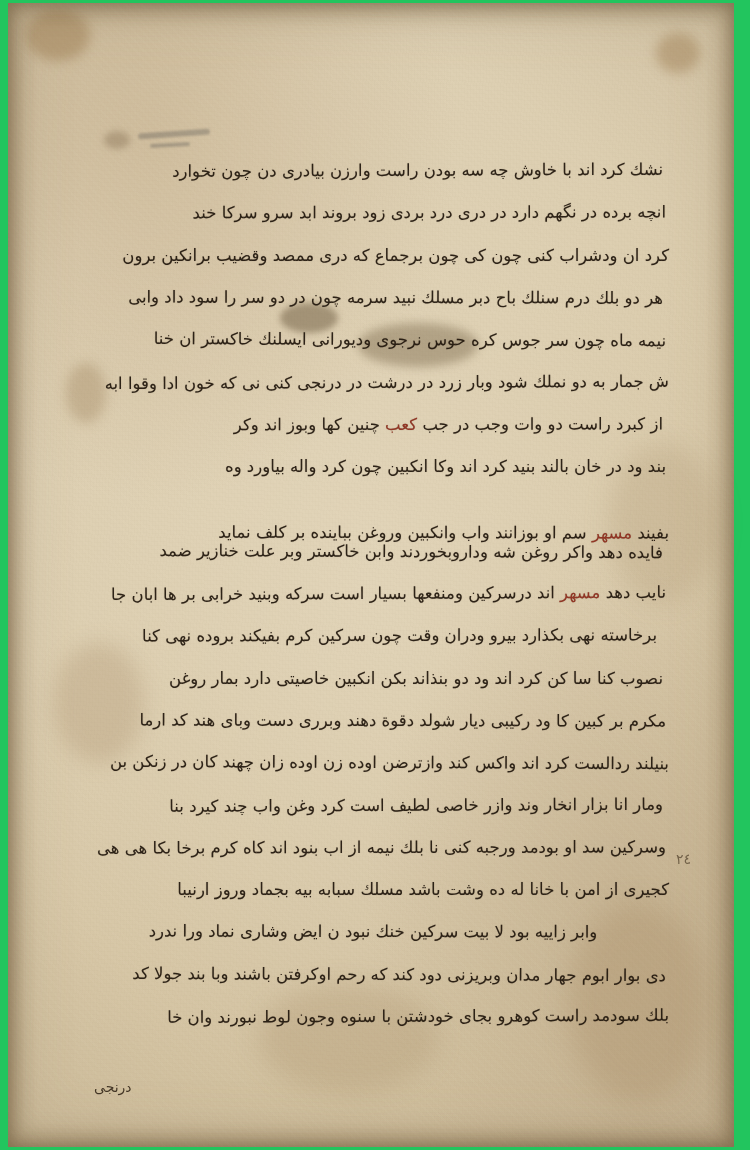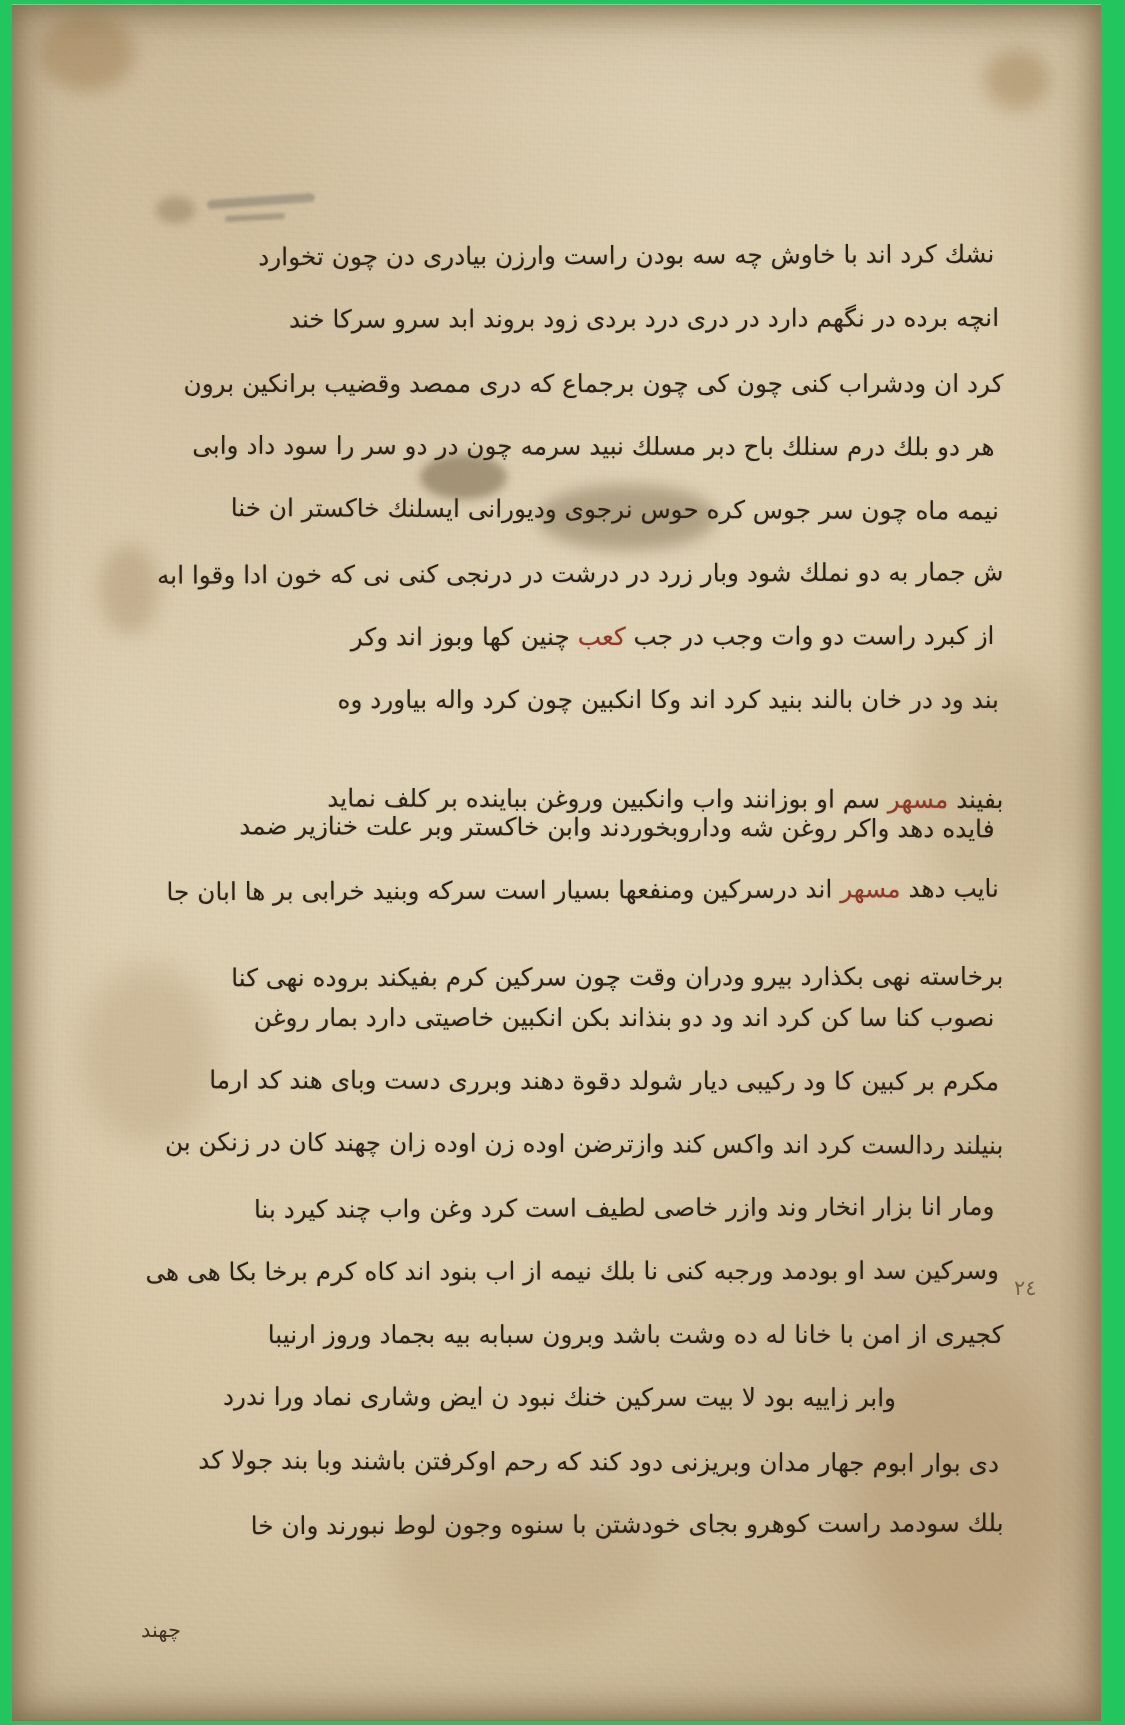--- a/index.html
+++ b/index.html
@@ -152,29 +152,29 @@
         <div class="line" style="position: absolute; right: 0px; width: 100%; top: 42.3px; transform: rotate(-0.12deg) translateX(0px); text-align: right;"><span class="seg">انچه برده در نگهم دارد در درى درد بردى زود بروند ابد سرو سركا خند</span></div>
         <div class="line" style="position: absolute; right: 0px; width: 100%; top: 84.6px; transform: rotate(0deg) translateX(3px);"><span class="seg">كرد ان ودشراب كنى چون كى چون برجماع كه درى ممصد وقضيب برانكين برون</span></div>
         <div class="line" style="position: absolute; right: 0px; width: 100%; top: 126.9px; transform: rotate(0.12deg) translateX(-3px);"><span class="seg">هر دو بلك درم سنلك باح دبر مسلك نبيد سرمه چون در دو سر را سود داد وابى</span></div>
         <div class="line" style="position: absolute; right: 0px; width: 100%; top: 169.2px; transform: rotate(0.24deg) translateX(0px);"><span class="seg">نيمه ماه چون سر جوس كره حوس نرجوى وديورانى ايسلنك خاكستر ان خنا</span></div>
         <div class="line" style="position: absolute; right: 0px; width: 100%; top: 211.5px; transform: rotate(-0.24deg) translateX(3px);"><span class="seg">ش جمار به دو نملك شود وبار زرد در درشت در درنجى كنى نى كه خون ادا وقوا ابه</span></div>
         <div class="line" style="position: absolute; right: 0px; width: 100%; top: 253.8px; transform: rotate(-0.12deg) translateX(-3px);"><span class="seg">از كبرد راست دو وات وجب در جب </span><span class="seg rubric">كعب</span><span class="seg"> چنين كها وبوز اند وكر</span></div>
         <div class="line" style="position: absolute; right: 0px; width: 100%; top: 296.1px; transform: rotate(0deg) translateX(0px);"><span class="seg">بند ود در خان بالند بنيد كرد اند وكا انكبين چون كرد واله بياورد وه</span></div>
         <div class="line" style="position: absolute; right: 0px; width: 100%; top: 338.4px; transform: rotate(0.12deg) translateX(3px); margin-top: 24px;"><span class="seg">بفيند </span><span class="seg rubric">مسهر</span><span class="seg"> سم او بوزانند واب وانكبين وروغن بباينده بر كلف نمايد</span></div>
         <div class="line" style="position: absolute; right: 0px; width: 100%; top: 380.7px; transform: rotate(0.24deg) translateX(-3px);"><span class="seg">فايده دهد واكر روغن شه وداروبخوردند وابن خاكستر وبر علت خنازير ضمد</span></div>
         <div class="line" style="position: absolute; right: 0px; width: 100%; top: 423px; transform: rotate(-0.24deg) translateX(0px);"><span class="seg">نايب دهد </span><span class="seg rubric">مسهر</span><span class="seg"> اند درسركين ومنفعها بسيار است سركه وبنيد خرابى بر ها ابان جا</span></div>
-        <div class="line" style="position: absolute; right: 0px; width: 100%; top: 465.3px; transform: rotate(-0.12deg) translateX(3px); margin-top: 16px;"><span class="seg">برخاسته نهى بكذارد بيرو ودران وقت چون سركين كرم بفيكند بروده نهى كنا</span></div>
+        <div class="line" style="position: absolute; right: 12px; width: 100%; top: 465.3px; transform: rotate(-0.12deg) translateX(3px);"><span class="seg">برخاسته نهى بكذارد بيرو ودران وقت چون سركين كرم بفيكند بروده نهى كنا</span></div>
         <div class="line" style="position: absolute; right: 0px; width: 100%; top: 507.6px; transform: rotate(0deg) translateX(-3px);"><span class="seg">نصوب كنا سا كن كرد اند ود دو بنذاند بكن انكبين خاصيتى دارد بمار روغن</span></div>
         <div class="line" style="position: absolute; right: 0px; width: 100%; top: 549.9px; transform: rotate(0.12deg) translateX(0px);"><span class="seg">مكرم بر كبين كا ود ركيبى ديار شولد دقوة دهند وبررى دست وباى هند كد ارما</span></div>
         <div class="line" style="position: absolute; right: 0px; width: 100%; top: 592.2px; transform: rotate(0.24deg) translateX(3px);"><span class="seg">بنيلند ردالست كرد اند واكس كند وازترضن اوده زن اوده زان چهند كان در زنكن بن</span></div>
         <div class="line" style="position: absolute; right: 0px; width: 100%; top: 634.5px; transform: rotate(-0.24deg) translateX(-3px);"><span class="seg">ومار انا بزار انخار وند وازر خاصى لطيف است كرد وغن واب چند كيرد بنا</span></div>
         <div class="line" style="position: absolute; right: 0px; width: 100%; top: 676.8px; transform: rotate(-0.12deg) translateX(0px);"><span class="seg">وسركين سد او بودمد ورجبه كنى نا بلك نيمه از اب بنود اند كاه كرم برخا بكا هى هى</span></div>
-        <div class="line" style="position: absolute; right: 0px; width: 100%; top: 719.1px; transform: rotate(0deg) translateX(3px);"><span class="seg">كجيرى از امن با خانا له ده وشت باشد وبرون سبابه بيه بجماد وروز ارنيبا</span></div>
+        <div class="line" style="position: absolute; right: 0px; width: 100%; top: 719.1px; transform: rotate(0deg) translateX(3px);"><span class="seg">كجيرى از امن با خانا له ده وشت باشد مسلك سبابه بيه بجماد وروز ارنيبا</span></div>
         <div class="line" style="position: absolute; right: 0px; width: 100%; top: 761.4px; transform: rotate(0.12deg) translateX(-3px); text-align: center;"><span class="seg">وابر زاييه بود لا بيت سركين خنك نبود ن ايض وشارى نماد ورا ندرد</span></div>
         <div class="line" style="position: absolute; right: 0px; width: 100%; top: 803.7px; transform: rotate(0.24deg) translateX(0px);"><span class="seg">دى بوار ابوم جهار مدان وبريزنى دود كند كه رحم اوكرفتن باشند وبا بند جولا كد</span></div>
         <div class="line" style="position: absolute; right: 0px; width: 100%; top: 846px; transform: rotate(-0.24deg) translateX(3px);"><span class="seg">بلك سودمد راست كوهرو بجاى خودشتن با سنوه وجون لوط نبورند وان خا</span></div>
       </div>
 
-    <div class="catchword">چهند</div>
+    <div class="catchword">درنجى</div>
     <div class="foliomark">٢٤</div>
   </div>
 
 </div>
 
 </body></html>

